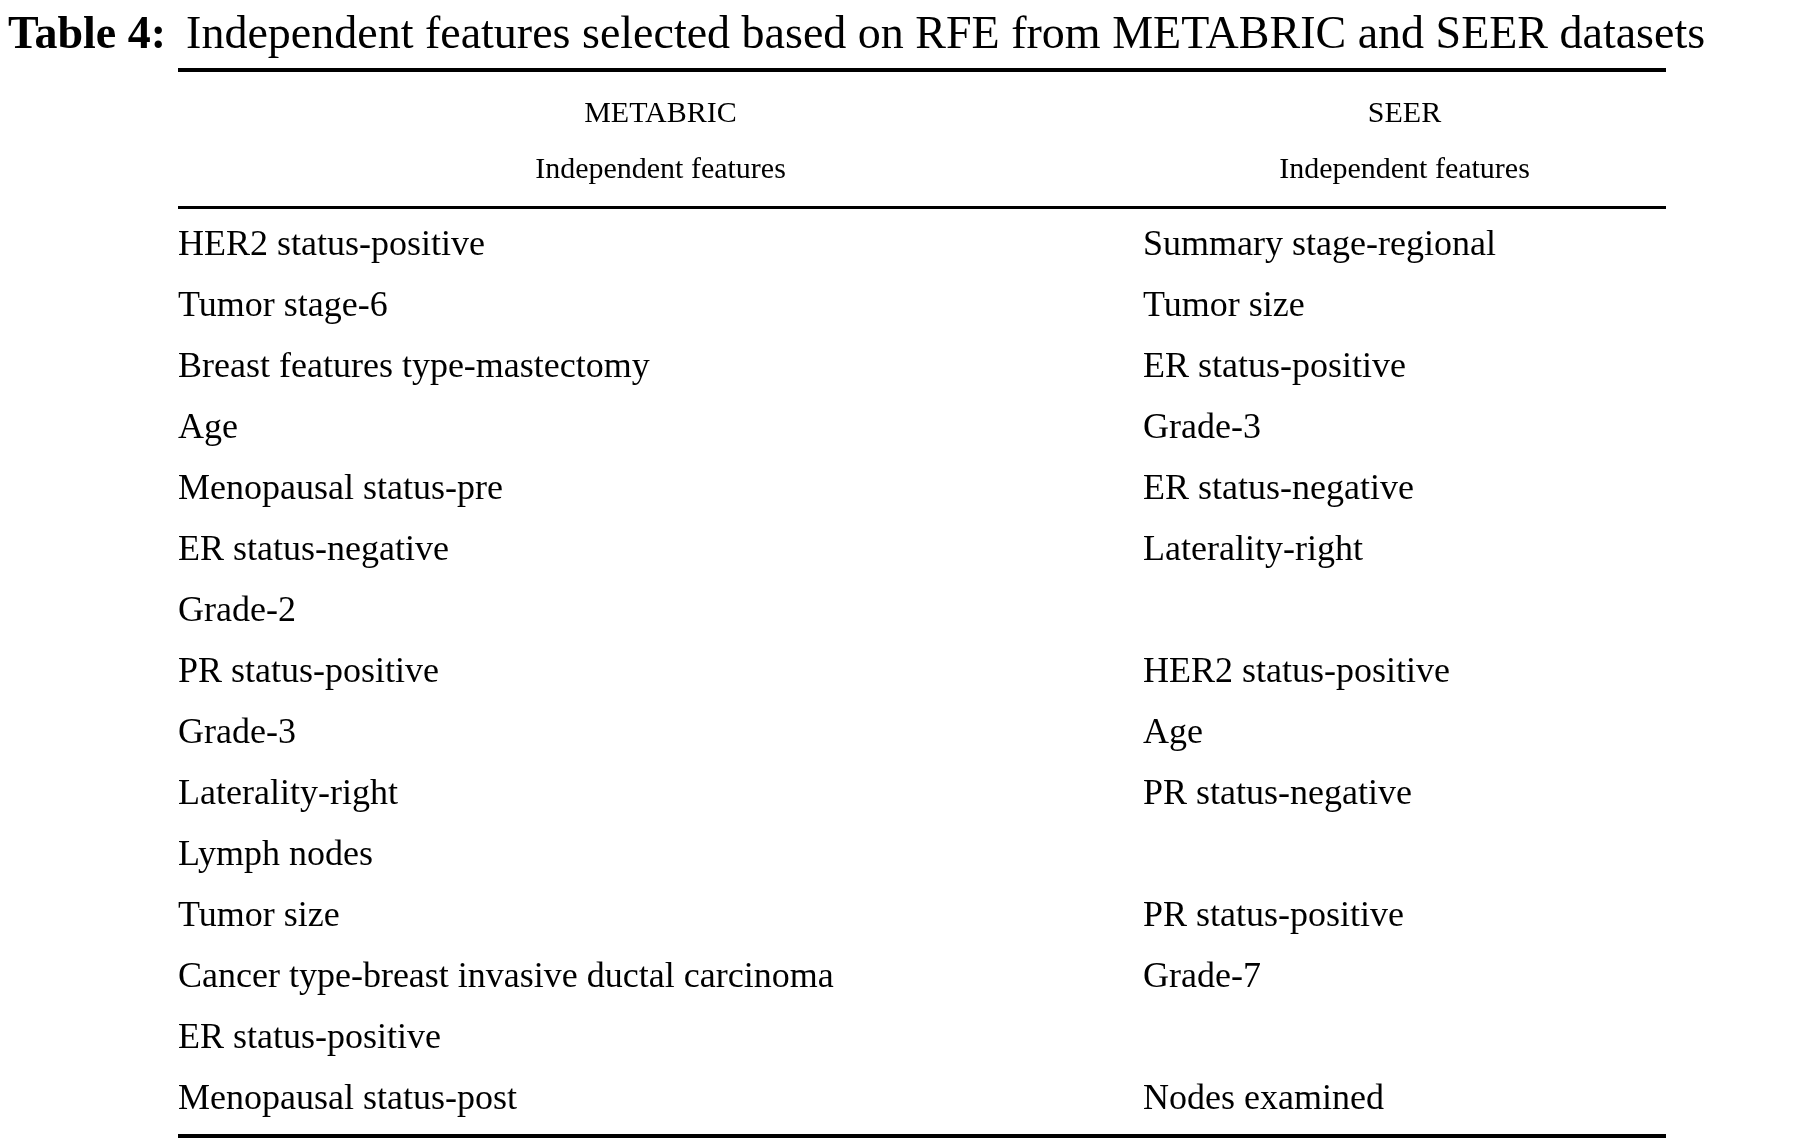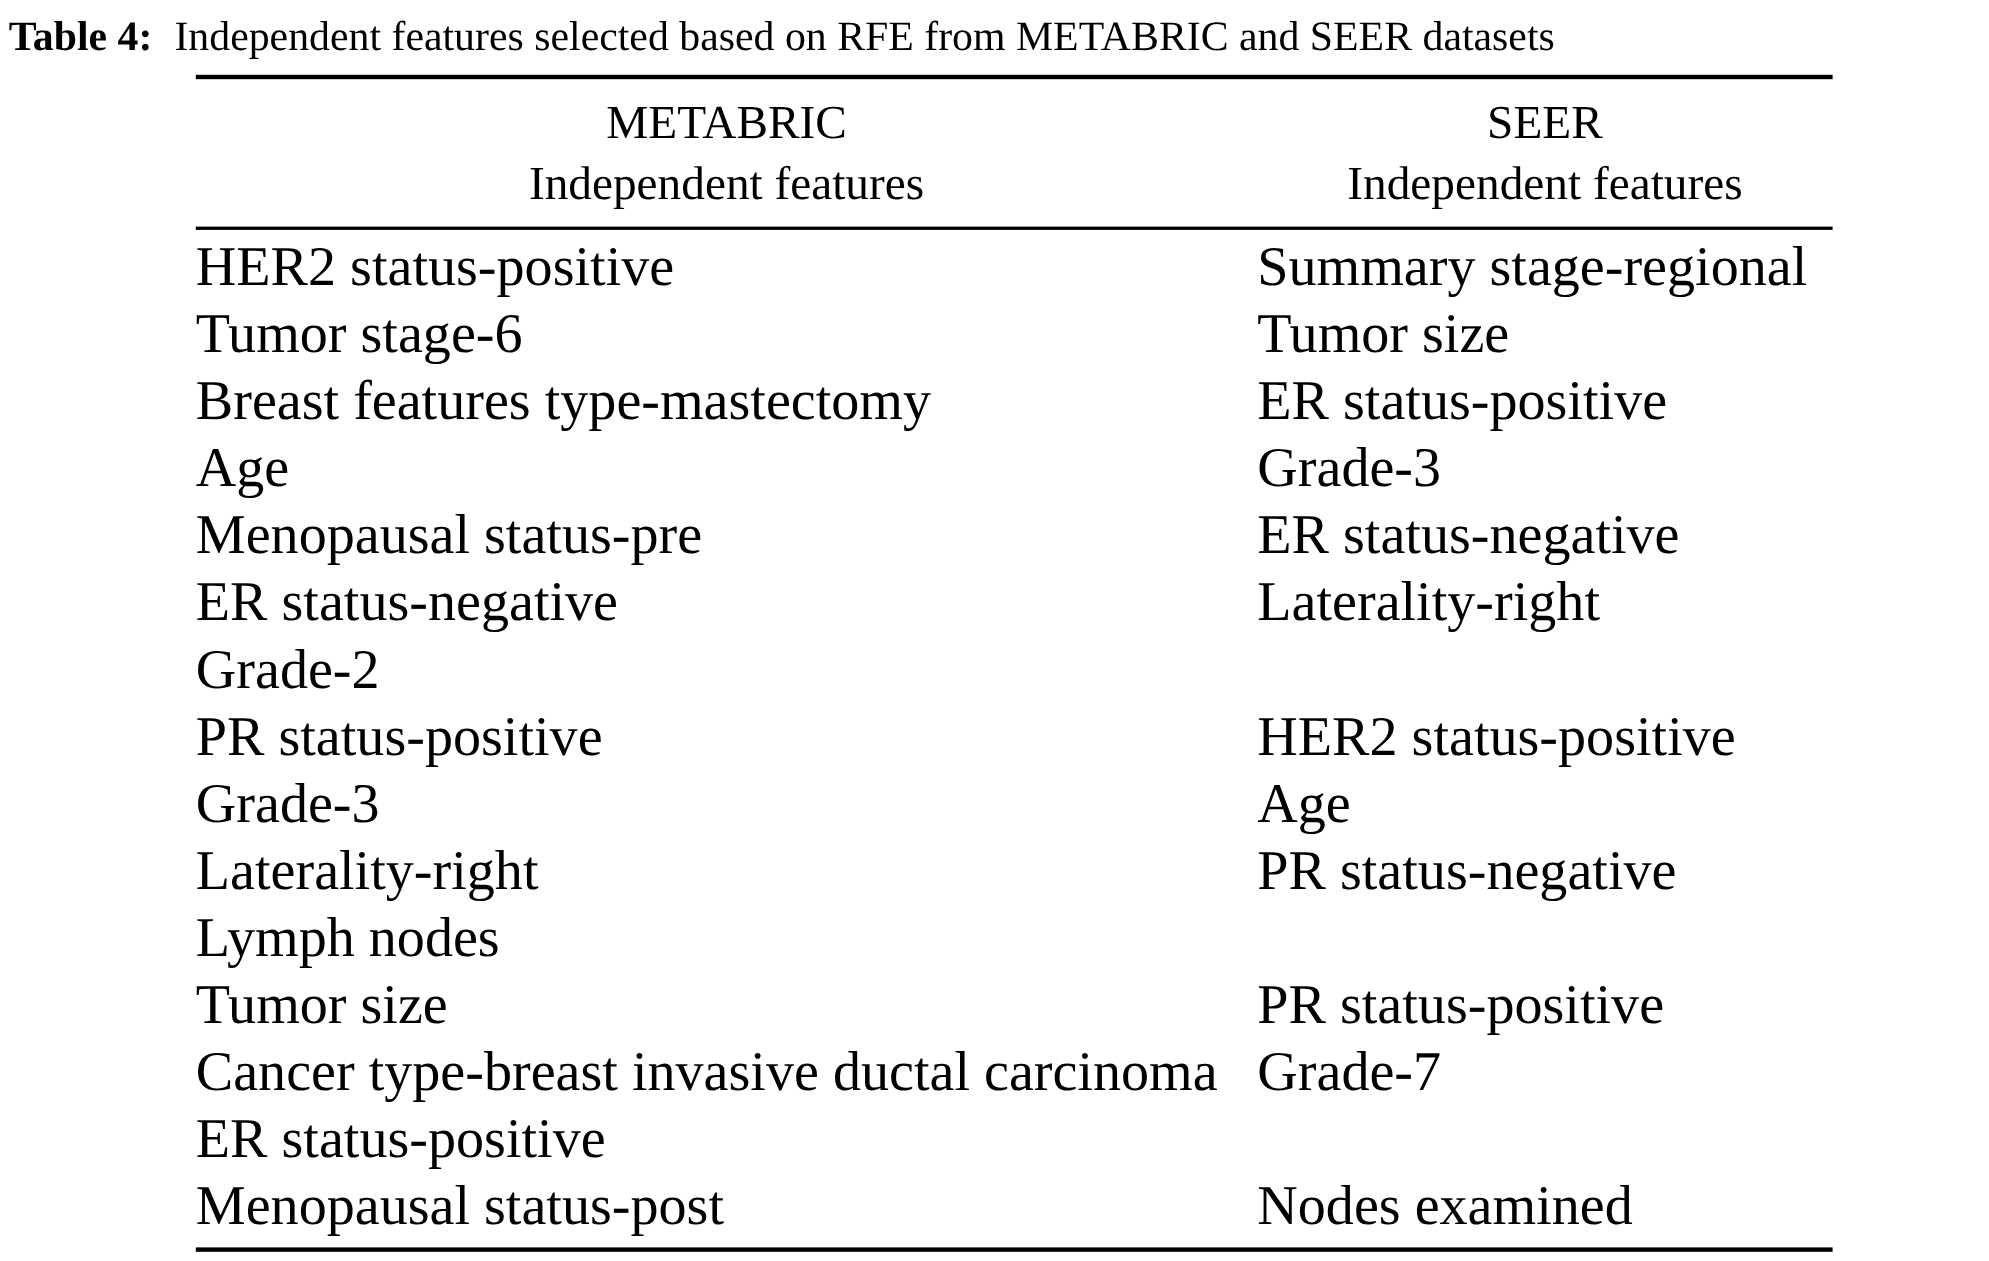--- a/index.html
+++ b/index.html
@@ -9,21 +9,21 @@
   body {
     width: 1808px;
     height: 1146px;
     background: #ffffff;
     color: #000000;
     font-family: "Liberation Serif", "DejaVu Serif", serif;
     overflow: hidden;
   }
   .caption {
     padding: 6px 6px 0 8px;
-    font-size: 38px;
+    font-size: 46px;
     line-height: 54px;
     white-space: nowrap;
   }
   .caption-label {
     font-weight: bold;
     margin-right: 20px;
   }
   .table-wrap {
     margin-left: 178px;
     width: 1488px;
@@ -33,33 +33,33 @@
   }
   .thead {
     border-bottom: 3px solid #000000;
     padding: 12px 0 10px 0;
   }
   .hrow {
     display: flex;
   }
   .hcell {
     text-align: center;
-    font-size: 43px;
+    font-size: 30px;
     line-height: 56px;
   }
   .col-metabric { width: 965px; }
   .col-seer     { width: 523px; }
   .tbody {
     padding: 4px 0 6px 0;
   }
   .trow {
     display: flex;
   }
   .tcell {
-    font-size: 51px;
+    font-size: 36px;
     line-height: 61px;
     white-space: nowrap;
     text-align: left;
   }
 </style>
 </head>
 <body>
 
 <div class="caption">
   <span class="caption-label">Table 4:</span><span>Independent features selected based on RFE from METABRIC and SEER datasets</span>

